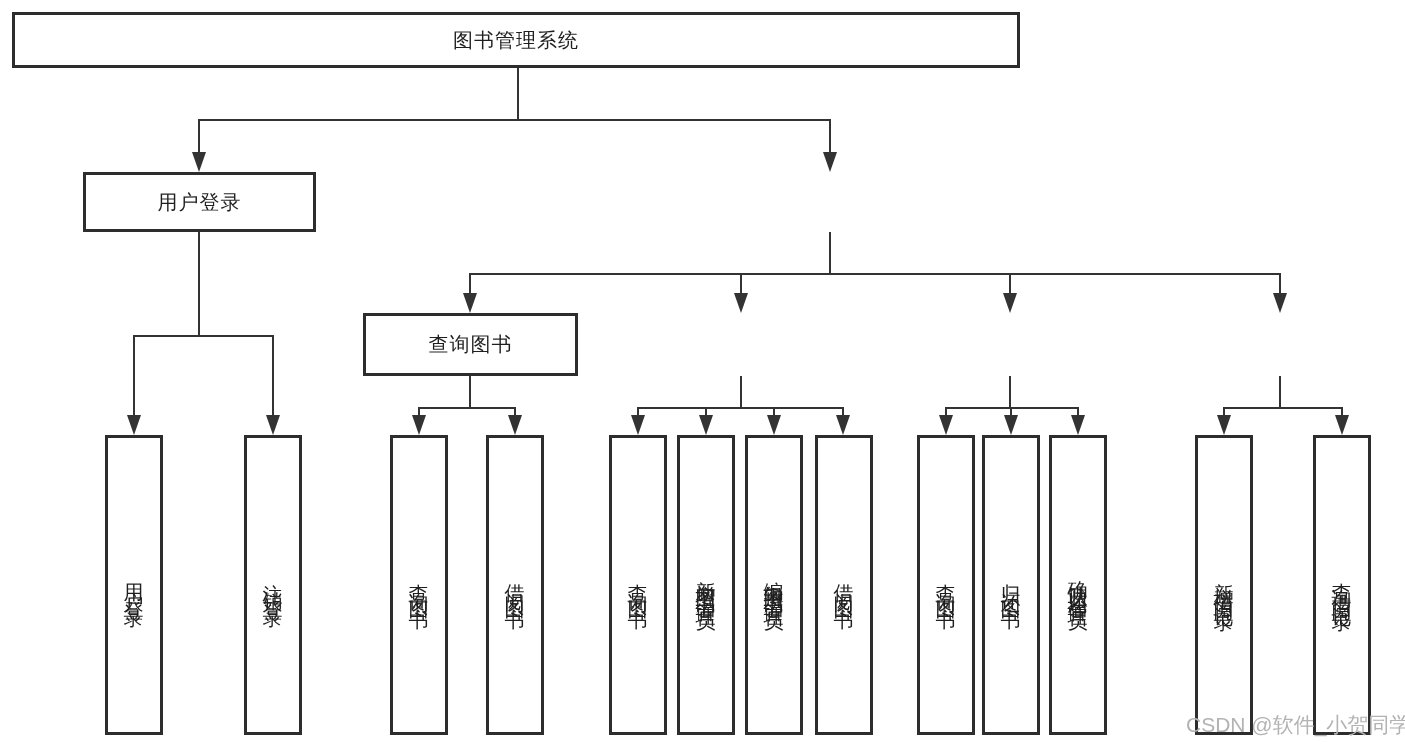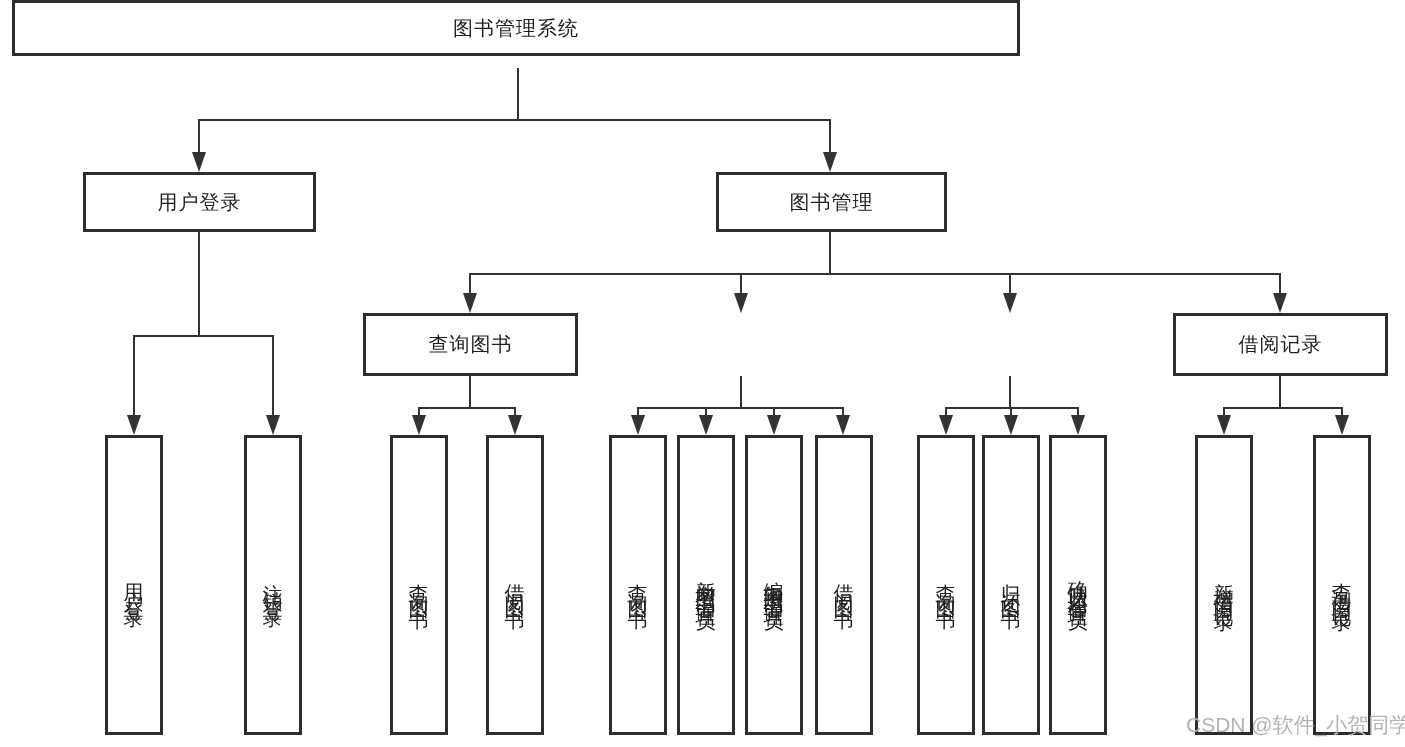--- a/index.html
+++ b/index.html
@@ -52,36 +52,33 @@
     color:var(--wm);
     white-space:nowrap;
     z-index:5;
   }
 </style>
 </head>
 <body>
 
 <div class="canvas">
 
-  <div class="box" style="left:12px;top:0;width:1008px;height:56px">
+  <div class="box" style="left:12px;top:12px;width:1008px;height:56px">
     <span class="hlabel">图书管理系统</span>
   </div>
 
   <div class="line-v" style="left:517px;top:68px;height:53px"></div>
   <div class="line-h" style="left:198px;top:119px;width:633px"></div>
   <div class="line-v" style="left:198px;top:119px;height:36px"></div>
   <div class="arrow" style="left:192px;top:152px"></div>
   <div class="line-v" style="left:829px;top:119px;height:36px"></div>
   <div class="arrow" style="left:823px;top:152px"></div>
 
   <div class="box" style="left:83px;top:172px;width:233px;height:60px">
     <span class="hlabel">用户登录</span>
-  </div>
-  <div class="box" style="left:716px;top:172px;width:231px;height:60px">
-    <span class="hlabel">图书管理</span>
   </div>
 
   <div class="line-v" style="left:198px;top:232px;height:105px"></div>
   <div class="line-h" style="left:133px;top:335px;width:141px"></div>
   <div class="line-v" style="left:133px;top:335px;height:82px"></div>
   <div class="arrow" style="left:127px;top:415px"></div>
   <div class="line-v" style="left:272px;top:335px;height:82px"></div>
   <div class="arrow" style="left:266px;top:415px"></div>
 
   <div class="line-v" style="left:829px;top:232px;height:43px"></div>
@@ -90,23 +87,20 @@
   <div class="arrow" style="left:463px;top:293px"></div>
   <div class="line-v" style="left:740px;top:273px;height:22px"></div>
   <div class="arrow" style="left:734px;top:293px"></div>
   <div class="line-v" style="left:1009px;top:273px;height:22px"></div>
   <div class="arrow" style="left:1003px;top:293px"></div>
   <div class="line-v" style="left:1279px;top:273px;height:22px"></div>
   <div class="arrow" style="left:1273px;top:293px"></div>
 
   <div class="box" style="left:363px;top:313px;width:215px;height:63px">
     <span class="hlabel">查询图书</span>
-  </div>
-  <div class="box" style="left:1173px;top:313px;width:215px;height:63px">
-    <span class="hlabel">借阅记录</span>
   </div>
 
   <div class="line-v" style="left:469px;top:376px;height:32px"></div>
   <div class="line-h" style="left:418px;top:407px;width:98px"></div>
   <div class="line-v" style="left:418px;top:407px;height:10px"></div>
   <div class="arrow" style="left:412px;top:415px"></div>
   <div class="line-v" style="left:514px;top:407px;height:10px"></div>
   <div class="arrow" style="left:508px;top:415px"></div>
 
   <div class="line-v" style="left:740px;top:376px;height:32px"></div>

